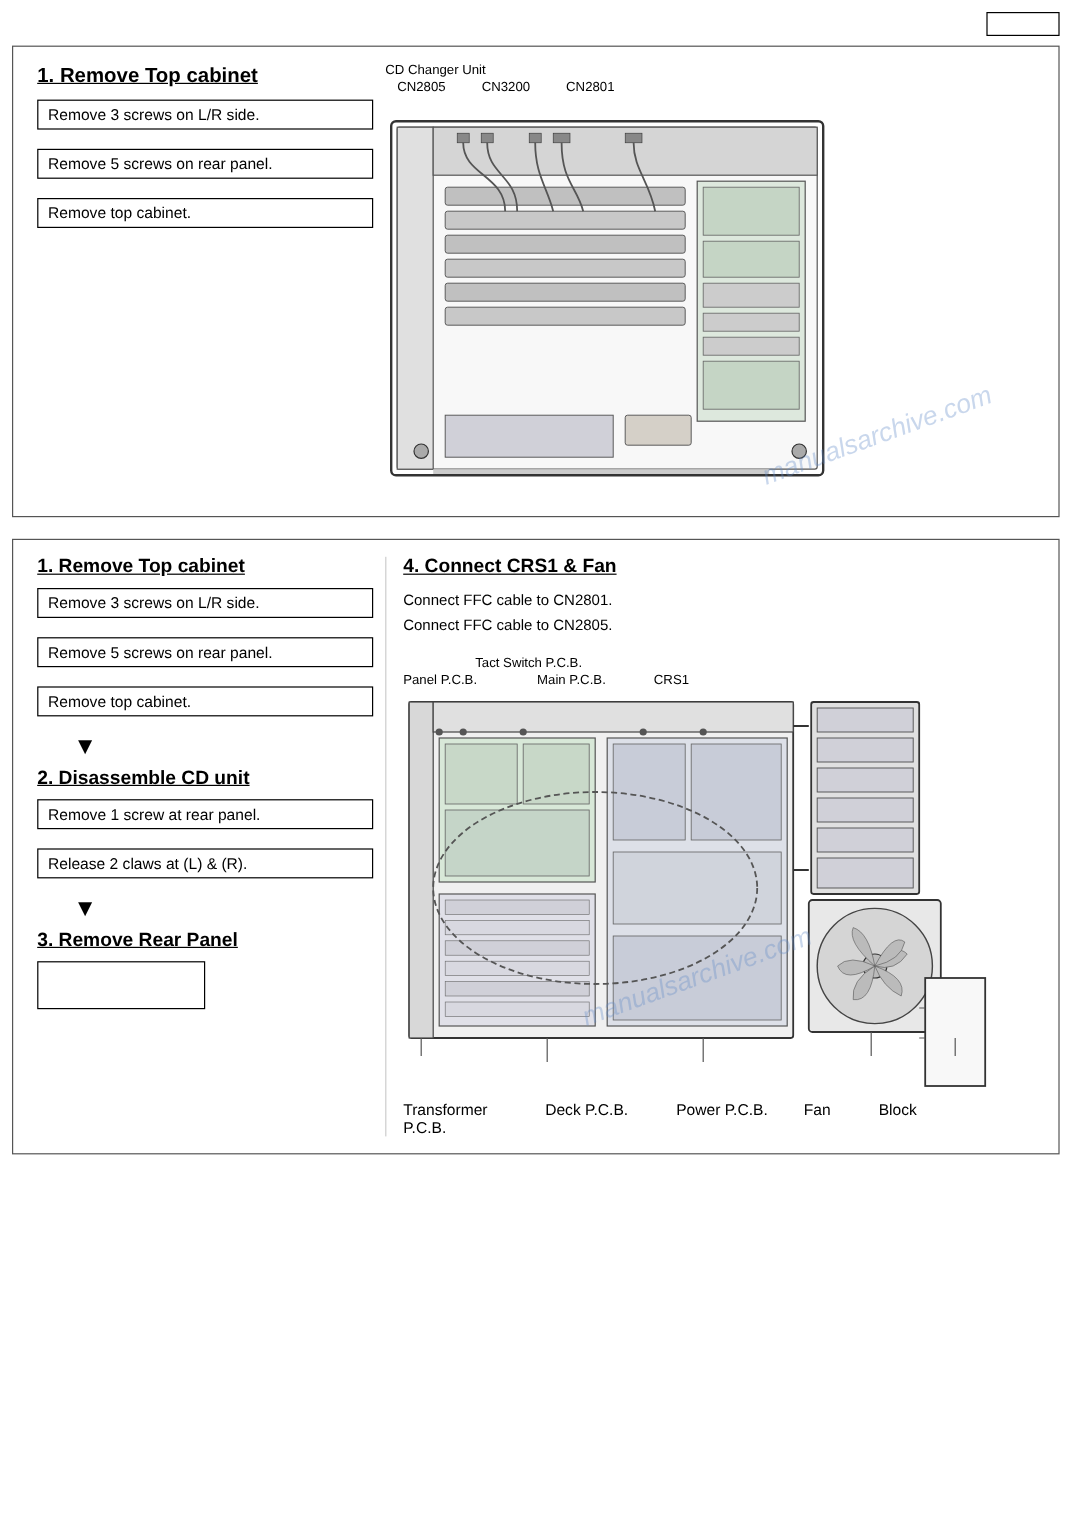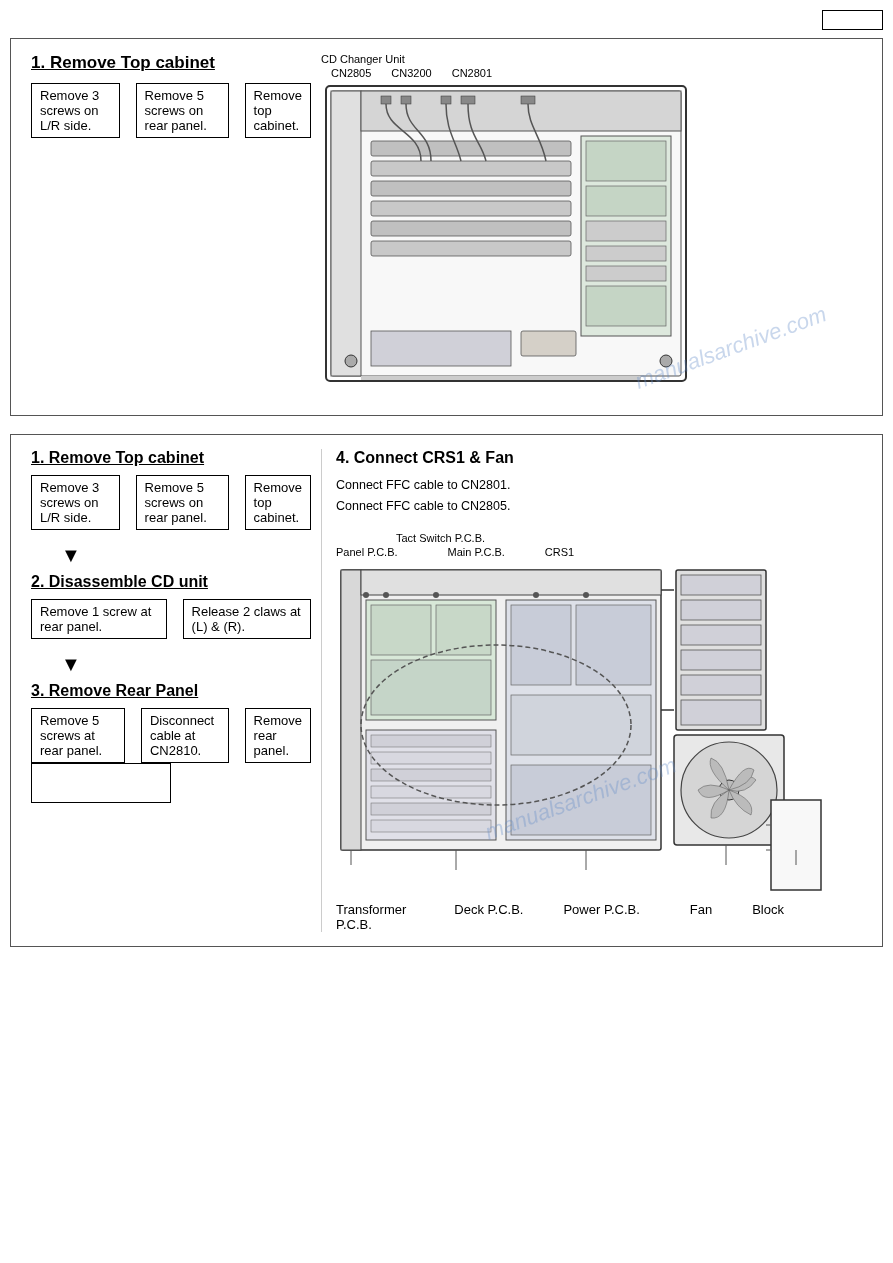--- a/index.html
+++ b/index.html
@@ -50,20 +50,21 @@
 
     .section-title {
       font-size: 17px;
       font-weight: bold;
       text-decoration: underline;
       margin-bottom: 10px;
     }
 
     .instruction-list {
       display: flex;
+      flex-direction: column;
       gap: 16px;
     }
 
     .instruction-item {
       border: 1px solid #000;
       padding: 4px 8px;
       font-size: 13px;
       background: #fff;
     }
 
@@ -99,20 +100,21 @@
       display: flex;
       justify-content: flex-start;
       margin: 6px 0 6px 30px;
       font-size: 20px;
       color: #000;
     }
 
     .connect-section-title {
       font-size: 16px;
       font-weight: bold;
+      text-decoration: underline;
       margin-bottom: 8px;
     }
 
     .connect-text {
       font-size: 12.5px;
       line-height: 1.7;
       margin-bottom: 12px;
     }
 
     
@@ -160,21 +162,21 @@
         <div class="instruction-item">Remove top cabinet.</div>
       </div>
     </div>
 
     <div class="section-right">
       <div style="position:relative;">
 
         <div style="display:flex; justify-content:flex-start; font-size:11px; margin-bottom:2px; gap:10px; padding-right:4px;">
           <span>CD Changer Unit</span>
         </div>
-        <div style="display:flex; font-size:11px; margin-bottom:2px; gap:20px; padding-left:10px;">
+        <div style="display:flex; font-size:11px; margin-bottom:17px; gap:30px; padding-left:10px;">
           <span>CN2805</span>
           <span>CN3200</span>
           <span>CN2801</span>
         </div>
 
         <svg viewBox="0 0 370 320" width="370" height="320" style="display:block;">
 
           <rect x="5" y="5" width="360" height="295" rx="4" ry="4" fill="none" stroke="#333" stroke-width="2"></rect>
           <rect x="10" y="10" width="350" height="285" rx="2" ry="2" fill="#f8f8f8" stroke="#555" stroke-width="1"></rect>
 
@@ -246,25 +248,20 @@
         <div class="instruction-list">
           <div class="instruction-item">Remove 1 screw at rear panel.</div>
           <div class="instruction-item">Release 2 claws at (L) &amp; (R).</div>
         </div>
       </div>
 
       <div class="arrow-down">▼</div>
 
       <div class="subsection">
         <div class="subsection-title">3. Remove Rear Panel</div>
-        <div class="instruction-list">
-          <div class="instruction-item">Remove 5 screws at rear panel.</div>
-          <div class="instruction-item">Disconnect cable at CN2810.</div>
-          <div class="instruction-item">Remove rear panel.</div>
-        </div>
 
         <div style="border:1px solid #000; width:140px; height:40px; margin-top:0px;"></div>
       </div>
 
     </div>
 
     <div class="bottom-right">
 
       <div class="subsection">
         <div class="connect-section-title">4. Connect CRS1 &amp; Fan</div>
@@ -351,21 +348,21 @@
           <line x1="120" y1="290" x2="120" y2="310" stroke="#555" stroke-width="1"></line>
           <line x1="250" y1="290" x2="250" y2="310" stroke="#555" stroke-width="1"></line>
           <line x1="390" y1="285" x2="390" y2="305" stroke="#555" stroke-width="1"></line>
           <line x1="460" y1="290" x2="460" y2="305" stroke="#555" stroke-width="1"></line>
         </svg>
 
         <div style="display:flex; font-size:13px; gap:0px; margin-top:2px; position:relative;">
           <span style="margin-right:8px;">Transformer<br>P.C.B.</span>
           <span style="margin-left:40px; margin-right:20px;">Deck P.C.B.</span>
           <span style="margin-left:20px; margin-right:30px;">Power P.C.B.</span>
-          <span style="margin-left:20px; margin-right:20px;text-align:right;">Fan</span>
+          <span style="margin-right:20px;text-align:right;">Fan</span>
           <span style="margin-left:20px;">Block</span>
         </div>
 
         <div class="watermark bottom-watermark">manualsarchive.com</div>
       </div>
     </div>
   </div>
 </div>
 
 </body></html>

